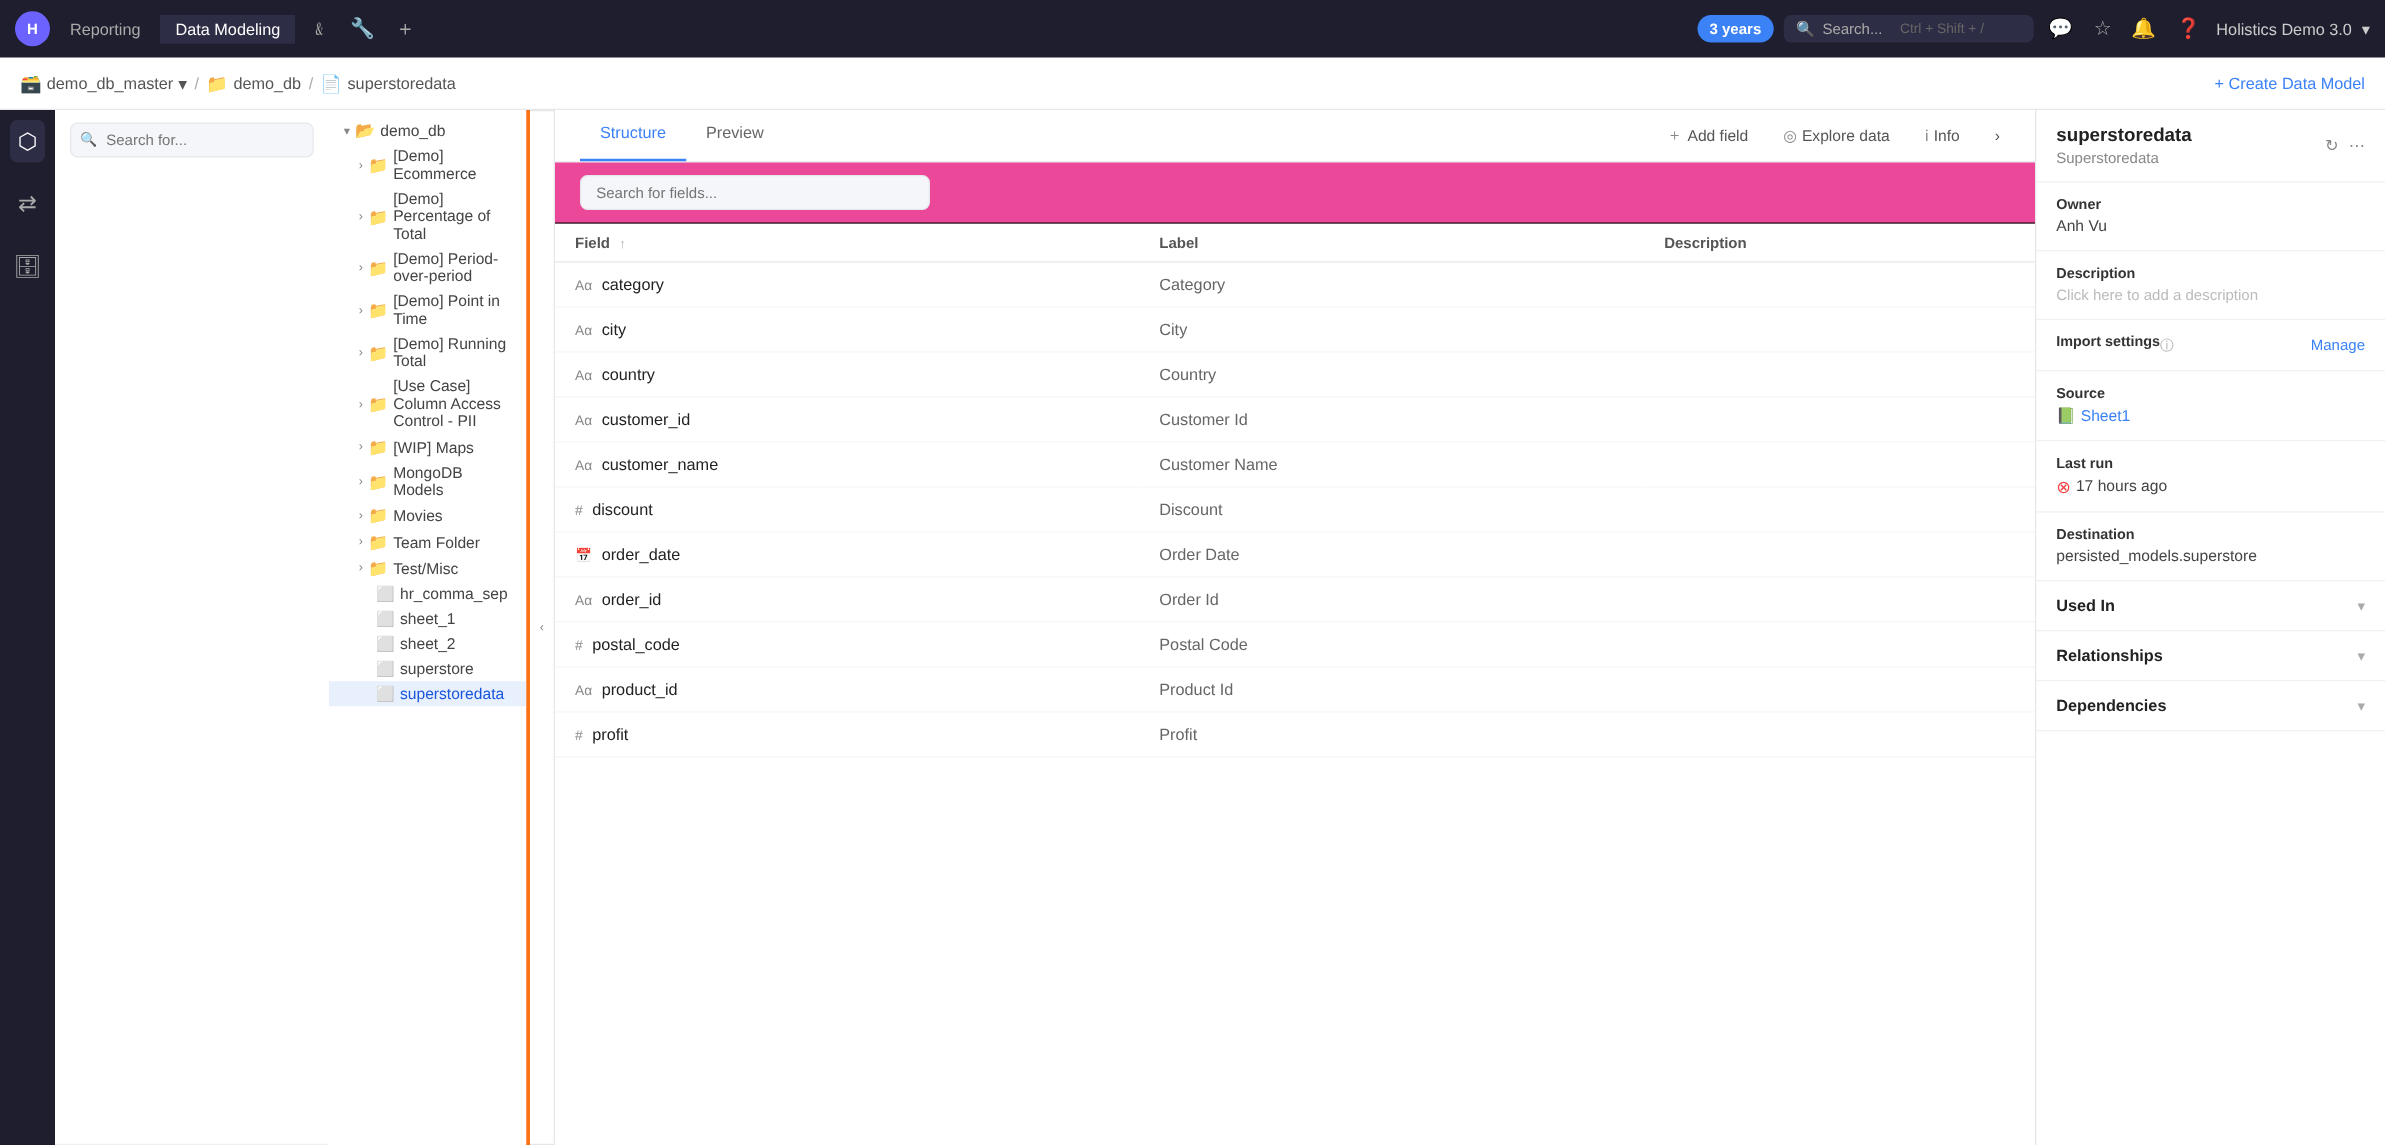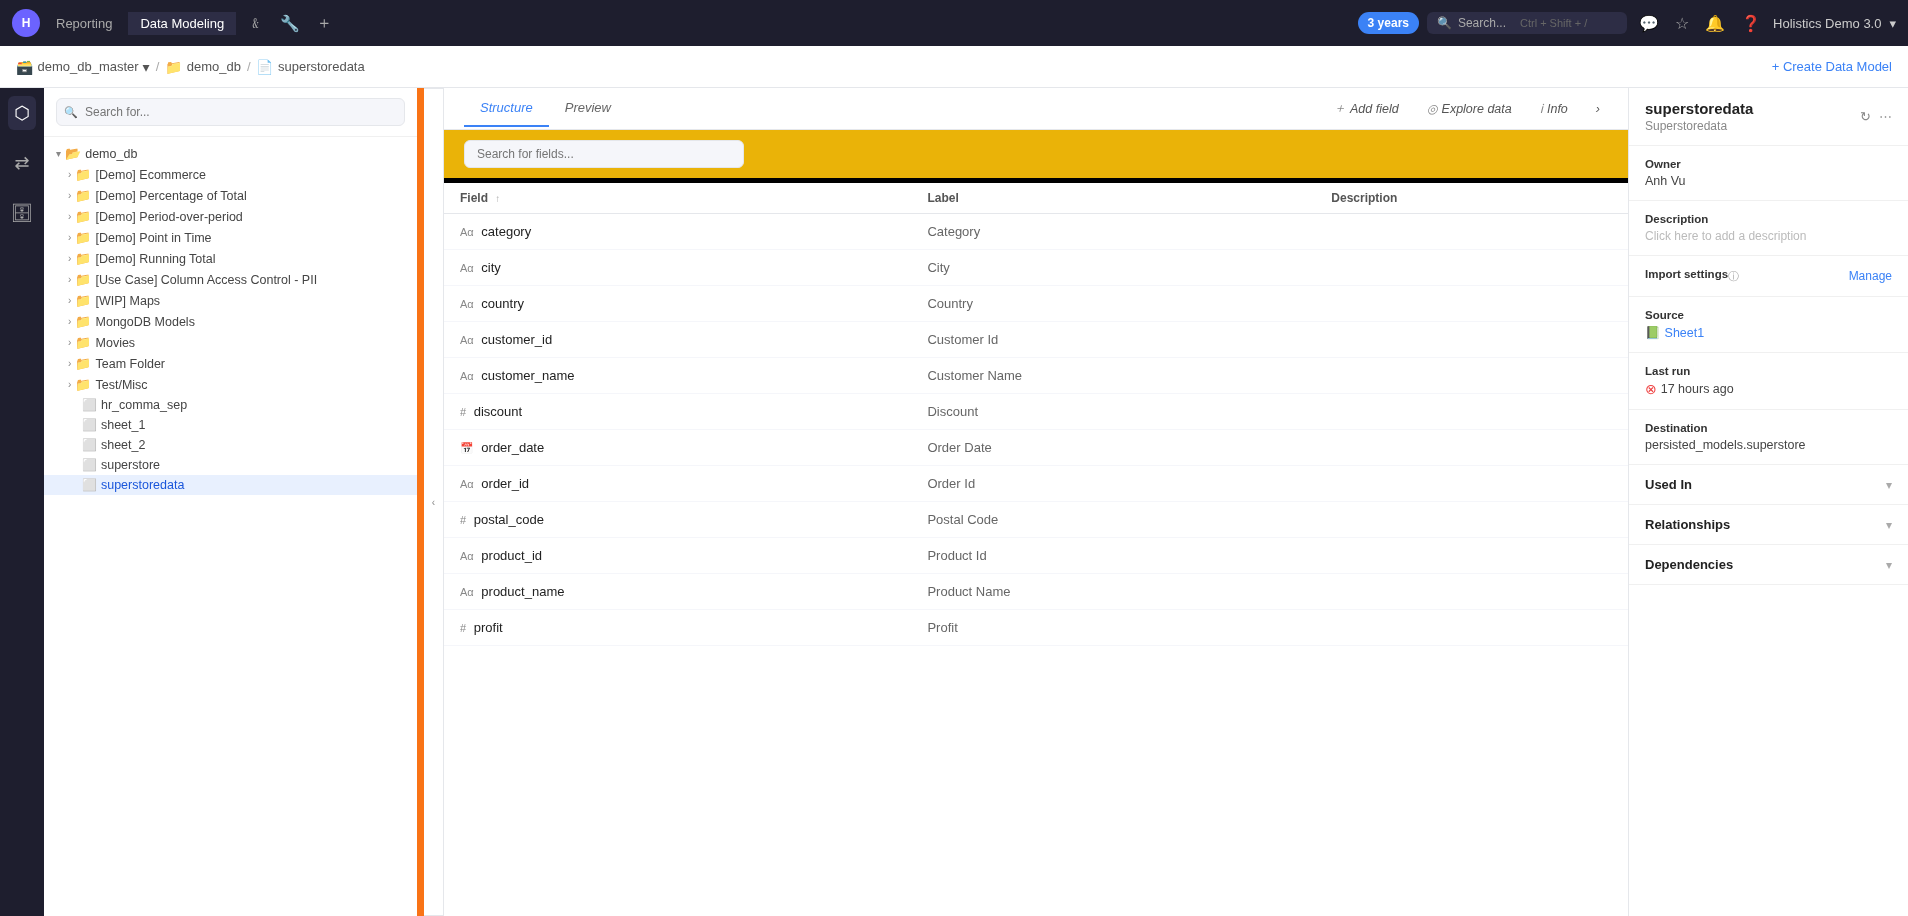--- a/index.html
+++ b/index.html
@@ -31,49 +31,49 @@
 
     
     .main-layout { display: flex; height: calc(100vh - 88px); background: #f5f6fa; }
 
     
     .left-nav { width: 44px; background: #1e1e2e; display: flex; flex-direction: column; align-items: center; padding: 8px 0; gap: 16px; flex-shrink: 0; }
     .left-nav-icon { color: #aaa; font-size: 18px; cursor: pointer; padding: 6px; border-radius: 6px; }
     .left-nav-icon.active { color: #fff; background: #2d2d45; }
 
     
-    .file-tree { width: 380px; background: #fff; border-right: 7px solid #f97316; display: flex; flex-direction: column; flex-shrink: 0; }
+    .file-tree { width: 380px; background: #fff; border-right: 3px solid #f97316; display: flex; flex-direction: row; flex-shrink: 0; }
     .tree-search { padding: 10px 12px; border-bottom: 1px solid #f0f0f0; }
     .tree-search input { width: 100%; background: #f5f6fa; border: 1px solid #e5e7eb; border-radius: 6px; padding: 6px 10px 6px 28px; font-size: 12px; color: #333; outline: none; }
     .tree-search-wrap { position: relative; }
     .tree-search-wrap::before { content: '🔍'; position: absolute; left: 8px; top: 50%; transform: translateY(-50%); font-size: 11px; }
     .tree-body { flex: 1; overflow-y: auto; padding: 6px 0; }
     .tree-item { display: flex; align-items: center; gap: 4px; padding: 3px 12px; cursor: pointer; font-size: 12.5px; color: #444; }
     .tree-item.selected { background: #e8f0fe; color: #1a56db; }
     .tree-item.indent-1 { padding-left: 24px; }
     .tree-chevron { font-size: 10px; color: #888; }
     .tree-folder-icon { font-size: 13px; }
     .tree-file-icon { font-size: 12px; }
 
     
     .collapse-btn { width: 20px; background: #fff; border: 1px solid #e5e7eb; border-left: none; display: flex; align-items: center; justify-content: center; cursor: pointer; color: #888; font-size: 10px; flex-shrink: 0; }
 
     
     .content-area { flex: 1; display: flex; flex-direction: column; overflow: hidden; }
 
     
-    .tabs-bar { display: flex; align-items: center; background: #fff; border-bottom: 1px solid #e5e7eb; padding: 0 20px; height: 42px; font-style: italic; }
+    .tabs-bar { display: flex; background: #fff; border-bottom: 1px solid #e5e7eb; padding: 0 20px; height: 42px; }
     .tab { padding: 10px 16px; font-size: 13px; cursor: pointer; color: #666; border-bottom: 2px solid transparent; }
     .tab.active { color: #3b82f6; border-bottom-color: #3b82f6; font-weight: 500; }
     .tab-actions { margin-left: auto; display: flex; align-items: center; gap: 12px; }
     .tab-action-btn { display: flex; align-items: center; gap: 4px; color: #555; font-size: 12.5px; cursor: pointer; padding: 4px 8px; border-radius: 4px; }
     .tab-action-btn .icon { color: #888; }
 
     
-    .fields-search { padding: 10px 20px; background: #eab308; border-bottom: 5px solid #000000; }
+    .fields-search { padding: 10px 20px; background: #ec4899; border-bottom: 1px solid #000000; }
     .fields-search input { background: #f5f6fa; border: 1px solid #e5e7eb; border-radius: 6px; padding: 6px 12px; font-size: 12px; width: 280px; outline: none; }
 
     
     .fields-table { flex: 1; overflow-y: auto; background: #fff; }
     table { width: 100%; border-collapse: collapse; }
     th { text-align: left; padding: 8px 16px; font-size: 12px; font-weight: 600; color: #555; border-bottom: 1px solid #e5e7eb; background: #fff; position: sticky; top: 0; }
     td { padding: 10px 16px; font-size: 13px; border-bottom: 1px solid #f5f6fa; color: #333; }
     .field-type-icon { color: #888; font-size: 11px; margin-right: 4px; }
     .field-name { font-size: 13px; color: #222; }
     .field-label { color: #666; }
@@ -380,29 +380,20 @@
       <td>
         <span class="field-type-icon">Aα</span>
         <span class="field-name">product_id</span>
         
       </td>
       <td class="field-label">Product Id</td>
       <td></td>
     </tr>
             <tr>
       <td>
-        <span class="field-type-icon">Aα</span>
-        <span class="field-name">product_name</span>
-        
-      </td>
-      <td class="field-label">Product Name</td>
-      <td></td>
-    </tr>
-            <tr>
-      <td>
         <span class="field-type-icon">#</span>
         <span class="field-name">profit</span>
         
       </td>
       <td class="field-label">Profit</td>
       <td></td>
     </tr>
           </tbody>
       </table>
     </div>

